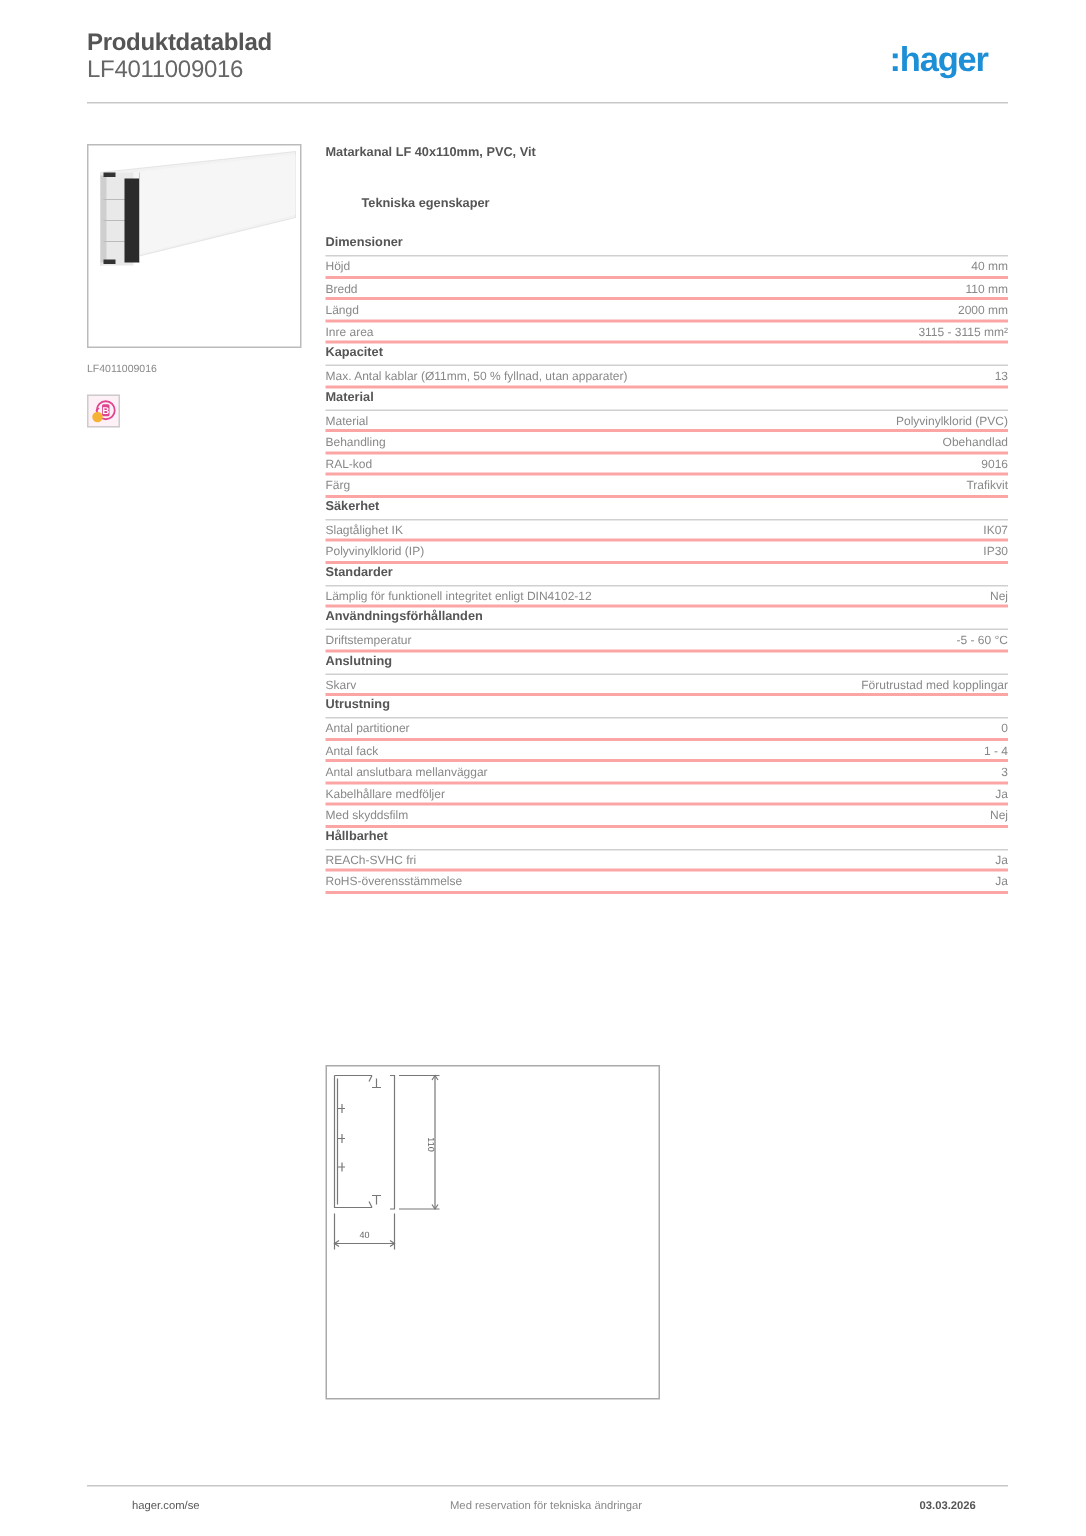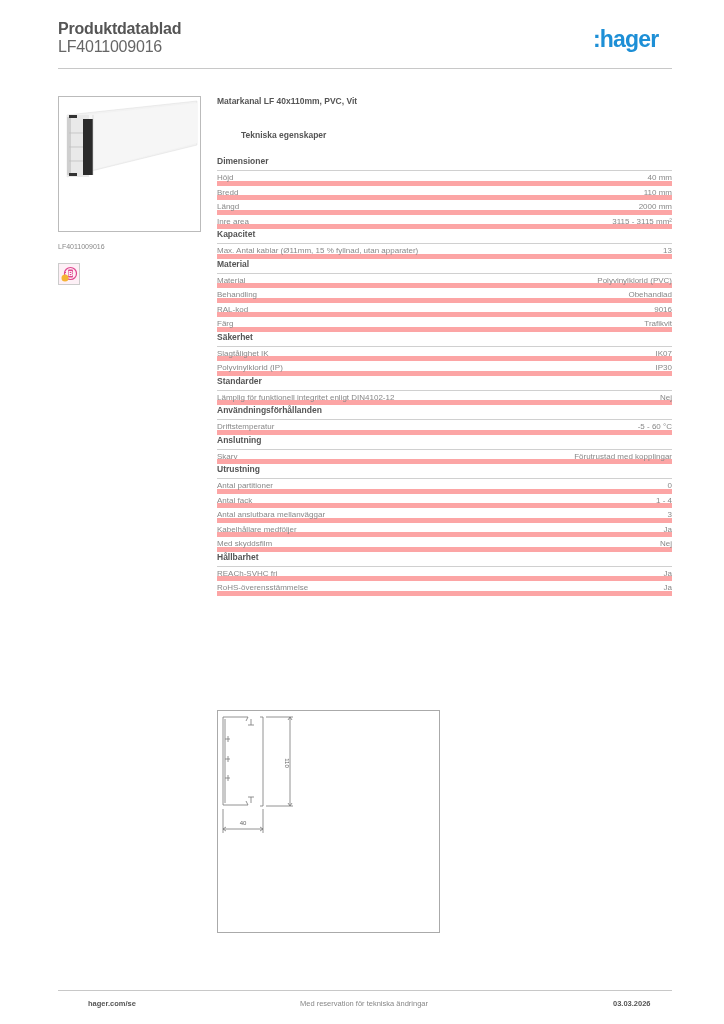--- a/index.html
+++ b/index.html
@@ -13,28 +13,28 @@
 
   .product-img-box { position: absolute; left: 58px; top: 96px; width: 143px; height: 136px; border: 1px solid #bbb; background: #fff; overflow: hidden; }
   .img-caption { position: absolute; left: 58px; top: 243px; font-size: 7px; color: #888; }
   .badge { position: absolute; left: 58px; top: 263px; width: 22px; height: 22px; border: 1px solid #ccc; background: #fdf0f6; }
 
   .content { position: absolute; left: 217px; top: 96px; width: 455px; }
   .prod-name { font-size: 8.5px; font-weight: bold; color: #555; height: 12px; }
   .tech-title { margin-top: 22px; font-size: 8.5px; font-weight: bold; color: #555; height: 12px; margin-left: 24px; }
   .group { }
   .group-title { font-size: 8.5px; font-weight: bold; color: #555; height: 12px; border-bottom: 1.5px solid #d0d0d0; padding-bottom: 14px; }
-  .row { display: flex; justify-content: space-between; font-size: 8px; color: #888; height: 14.5px; line-height: 13px; border-bottom: 5px solid #fca5a5; gap: 31px; }
+  .row { display: flex; justify-content: space-between; font-size: 8px; color: #888; height: 14.5px; line-height: 13px; border-bottom: 2px solid #fca5a5; gap: 31px; }
   .group-first { margin-top: 14px; }
 
   .illus-title { position: absolute; left: 217px; top: 708px; font-size: 14px; font-weight: bold; color: #555; }
   .illus-box { position: absolute; left: 217px; top: 710px; width: 223px; height: 223px; border: 1px solid #aaa; background: #fff; }
 
   .footer-rule { position: absolute; left: 58px; top: 990px; width: 614px; height: 1px; background: #c8c8c8; }
-  .footer-left { position: absolute; left: 58px; top: 999px; font-size: 7.5px; font-weight: bold; color: #555; padding-left: 30px; }
+  .footer-left { position: absolute; left: 58px; top: 999px; font-size: 7.5px; font-weight: normal; color: #555; padding-left: 30px; }
   .footer-mid { position: absolute; left: 300px; top: 999px; font-size: 7.5px; color: #888; }
   .footer-right { position: absolute; left: 613px; top: 999px; font-size: 7.5px; font-weight: bold; color: #555; }
 </style>
 </head>
 <body>
 
 <div>
   <div class="header-title">Produktdatablad</div>
   <div class="header-sub">LF4011009016</div>
   <div class="logo">:hager</div>
@@ -87,21 +87,21 @@
       </div>
     <div class="row">
         <span>Inre area</span>
         <span>3115 - 3115 mm²</span>
       </div>
   </div>
 
   <div class="group">
     <div class="group-title">Kapacitet</div>
     <div class="row">
-        <span>Max. Antal kablar (Ø11mm, 15 % fyllnad, utan apparater)</span>
+        <span>Max. Antal kablar (Ø11mm, 50 % fyllnad, utan apparater)</span>
         <span>13</span>
       </div>
   </div>
 
   <div class="group">
     <div class="group-title">Material</div>
     <div class="row">
         <span>Material</span>
         <span>Polyvinylklorid (PVC)</span>
       </div>

